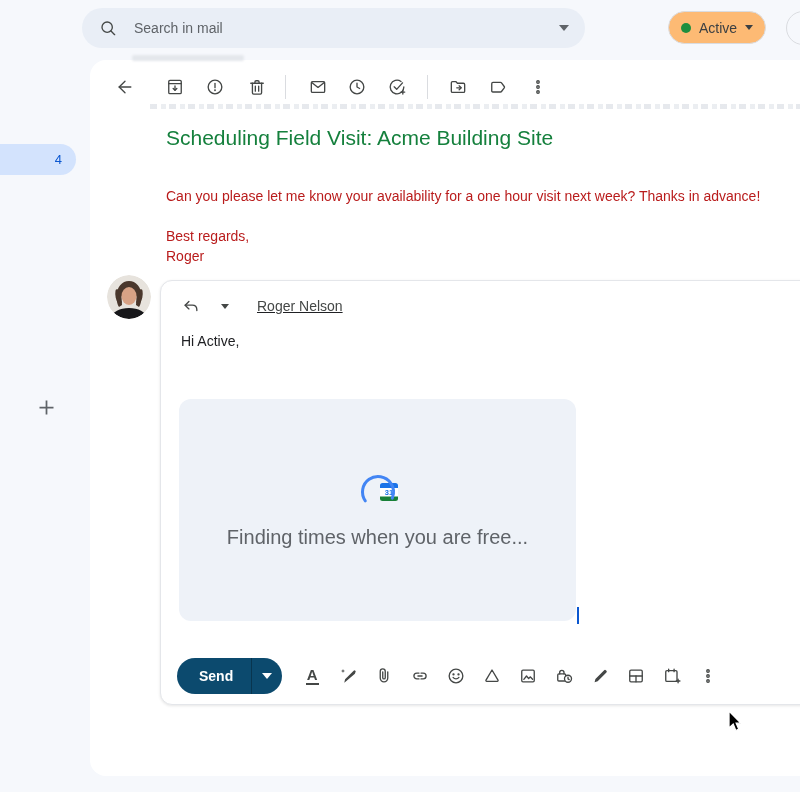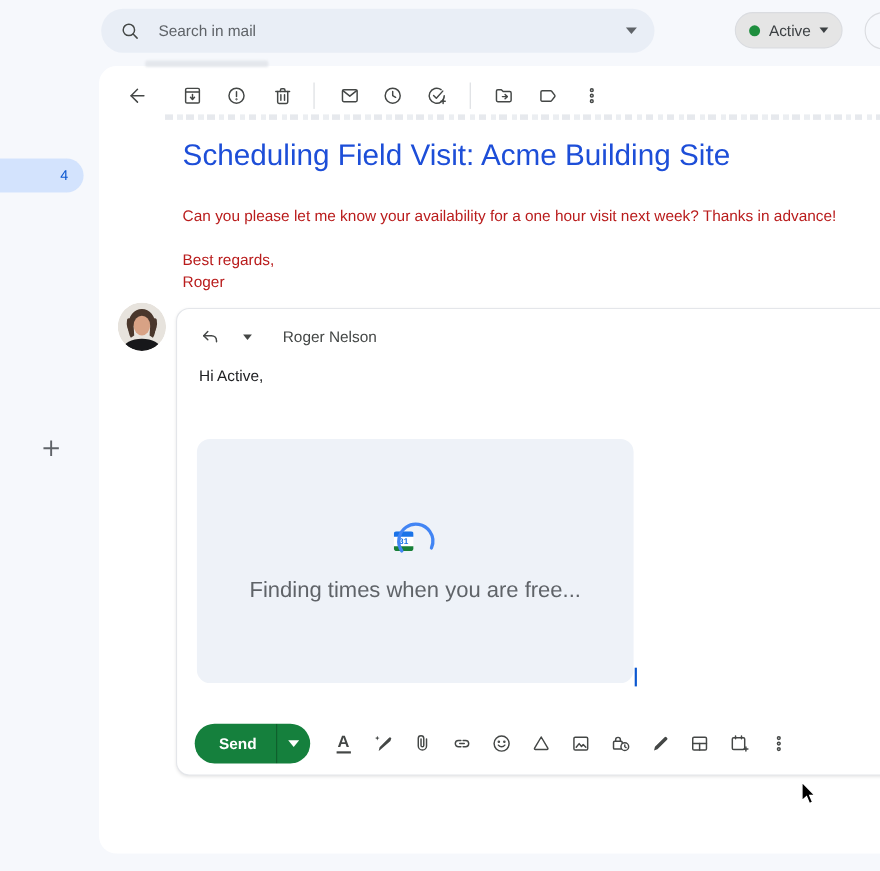--- a/index.html
+++ b/index.html
@@ -3,64 +3,64 @@
 <meta charset="utf-8">
 <style>
   html,body{margin:0;padding:0;}
   body{width:800px;height:792px;overflow:hidden;position:relative;
        background:#f6f8fc;font-family:"Liberation Sans",sans-serif;color:#202124;}
   .abs{position:absolute;}
   svg{display:block;}
   .ic{width:20px;height:20px;display:inline-flex;align-items:center;justify-content:center;}
   .ic svg{stroke:#444746;fill:none;stroke-width:1.6;stroke-linecap:round;stroke-linejoin:round;}
   
-  .search-bar{left:92px;top:8px;width:503px;height:40px;border-radius:20px;
+  .search-bar{left:82px;top:8px;width:503px;height:40px;border-radius:20px;
       background:#e9eef6;display:flex;align-items:center;padding:0 16px;box-sizing:border-box;}
   .search-bar .ph{margin-left:16px;font-size:14px;color:#5f6368;flex:1;}
   .tri-down{width:0;height:0;border-left:5px solid transparent;border-right:5px solid transparent;
       border-top:6px solid #5f6368;}
-  .active-pill{left:668px;top:11px;height:31px;padding:0 12px 0 12px;background:#e5e5e5;
+  .active-pill{left:668px;top:11px;height:31px;padding:0 12px 0 12px;background:#fdba74;
       border:1px solid #dadce0;border-radius:17px;display:flex;align-items:center;gap:8px;}
   .active-pill .dot{width:10px;height:10px;border-radius:50%;}
   .active-pill .lbl{font-size:14px;color:#3c4043;}
   .partial-circle{left:786px;top:11px;width:32px;height:32px;border:1px solid #dadce0;
       border-radius:50%;background:#f6f8fc;}
   
   .inbox-pill{left:0;top:144px;width:76px;height:31px;background:#d3e3fd;
       border-radius:0 16px 16px 0;display:flex;align-items:center;justify-content:flex-end;
       padding-right:14px;box-sizing:border-box;font-size:13px;color:#0b57d0;}
   .plus-btn{left:36px;top:397px;width:21px;height:21px;}
   .plus-btn svg{stroke:#5f6368;stroke-width:2;}
   
   .main-card{left:90px;top:60px;width:730px;height:716px;background:#fff;
       border-radius:16px 0 0 16px;}
   .smudge{left:132px;top:55px;width:112px;height:6px;background:#e4e7ec;border-radius:2px;filter:blur(1px);}
   .toolbar-icon{top:17px;width:20px;height:20px;}
   .tb-div{top:15px;width:1px;height:24px;background:#dadce0;}
   .clip-line{left:60px;top:44px;width:660px;height:5px;opacity:.85;
       background:repeating-linear-gradient(90deg,#e2e5ea 0 7px,transparent 7px 11px,#e8ebef 11px 16px,transparent 16px 19px);}
-  .subject{left:76px;top:66px;font-size:27px;color:#1d4ed8;}
+  .subject{left:76px;top:66px;font-size:21px;color:#15803d;}
   .body-text{left:76px;font-size:14px;color:#b91c1c;line-height:20px;}
   
   .avatar{left:107px;top:275px;width:44px;height:44px;border-radius:50%;overflow:hidden;}
   .compose-card{left:160px;top:280px;width:680px;height:425px;background:#fff;
       border:1px solid #e4e6ea;border-radius:12px;box-shadow:0 1px 3px rgba(0,0,0,.10);box-sizing:border-box;}
-  .reply-row{left:20px;top:14px;display:flex;align-items:center;gap:20px;height:22px;}
+  .reply-row{left:20px;top:14px;display:flex;align-items:center;gap:20px;height:22px;text-decoration:underline;}
   .reply-name{font-size:14px;color:#444746;margin-left:8px;}
   .caret-sm{width:0;height:0;border-left:4px solid transparent;border-right:4px solid transparent;
       border-top:5px solid #444746;}
   .c-greeting{left:20px;top:52px;font-size:14px;color:#202124;}
   .c-body{left:20px;top:92px;font-size:14px;color:#202124;}
   .finding-box{left:18px;top:118px;width:397px;height:222px;background:#eef2f8;border-radius:12px;
       display:flex;flex-direction:column;align-items:center;justify-content:center;gap:14px;}
   .finding-text{font-size:20px;color:#5f6368;}
-  .spin-wrap{position:relative;width:40px;height:40px;display:flex;align-items:center;justify-content:flex-start;}
+  .spin-wrap{position:relative;width:40px;height:40px;display:flex;align-items:center;justify-content:flex-end;}
   .text-caret{left:416px;top:326px;width:2px;height:17px;background:#0b57d0;}
   .compose-toolbar{left:16px;top:377px;height:36px;display:flex;align-items:center;}
-  .send-btn{height:36px;background:#15803d;border-radius:18px;display:flex;align-items:center;overflow:hidden;}
+  .send-btn{height:36px;background:#0c4a6e;border-radius:18px;display:flex;align-items:center;overflow:hidden;}
   .send-main{padding:0 18px 0 22px;color:#fff;font-size:14px;font-weight:bold;height:36px;display:flex;align-items:center;}
   .send-sep{width:1px;height:36px;background:rgba(0,0,0,.28);}
   .send-caret{width:30px;height:36px;display:flex;align-items:center;justify-content:center;}
   .send-caret .tri{width:0;height:0;border-left:5px solid transparent;border-right:5px solid transparent;border-top:6px solid #fff;}
   .ct-icons{display:flex;align-items:center;gap:16px;margin-left:20px;}
   .fmt-a{font-size:15px;font-weight:bold;color:#444746;border-bottom:2px solid #444746;line-height:16px;padding:0 1px;}
   
   .mouse{left:726px;top:710px;width:18px;height:26px;}
 </style>
 </head>

